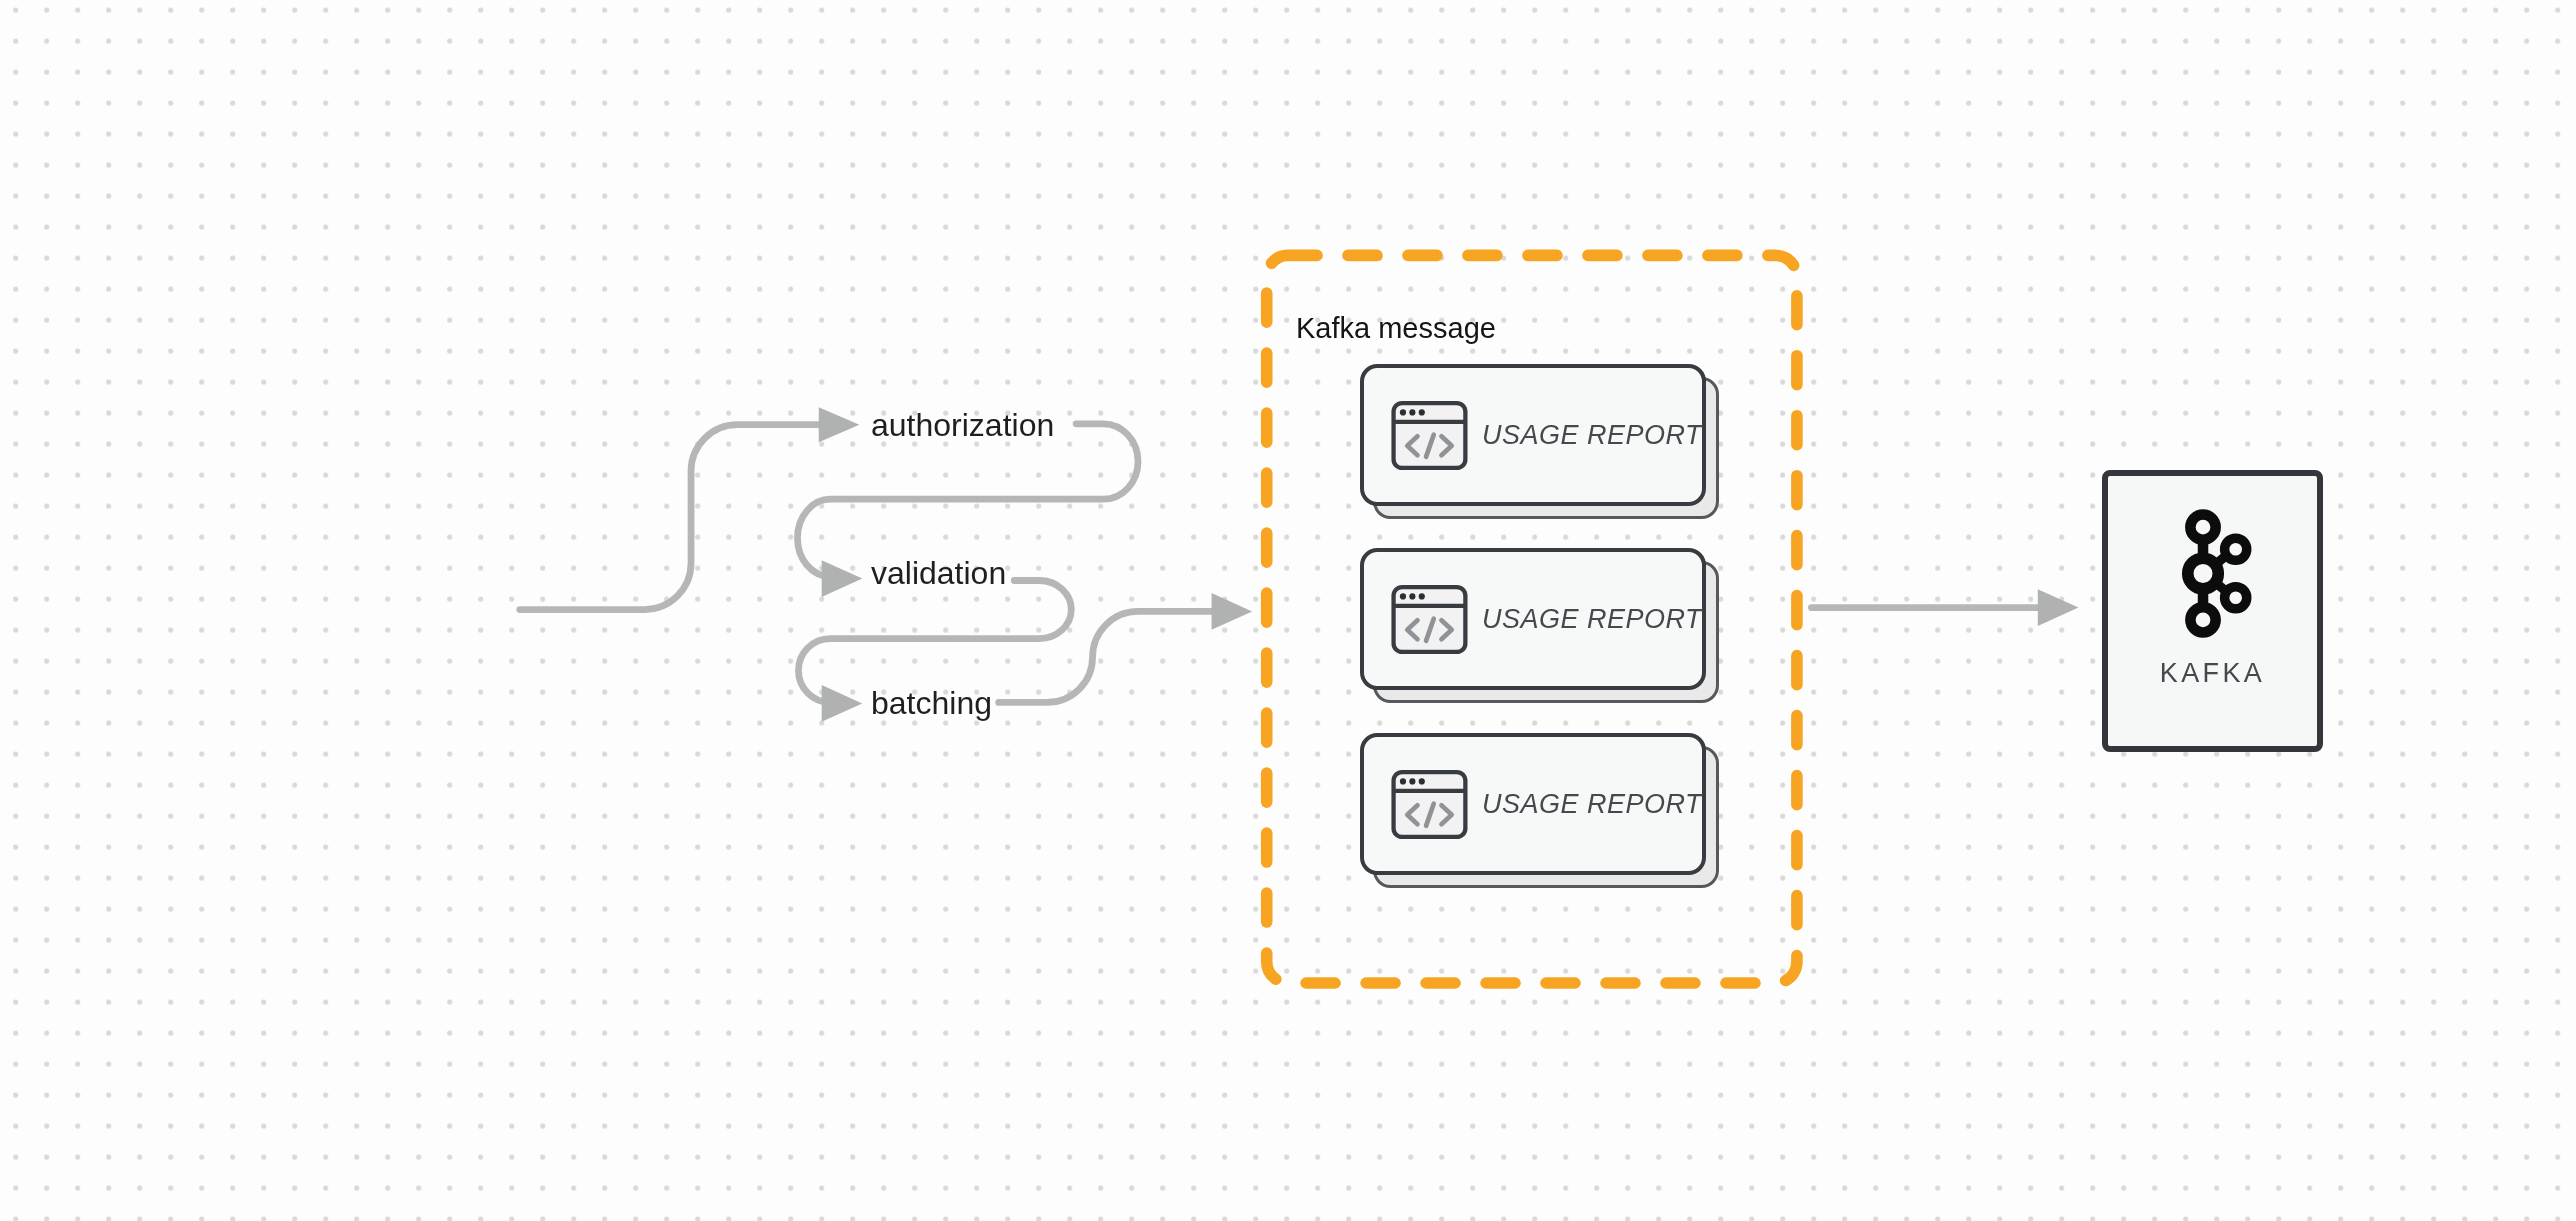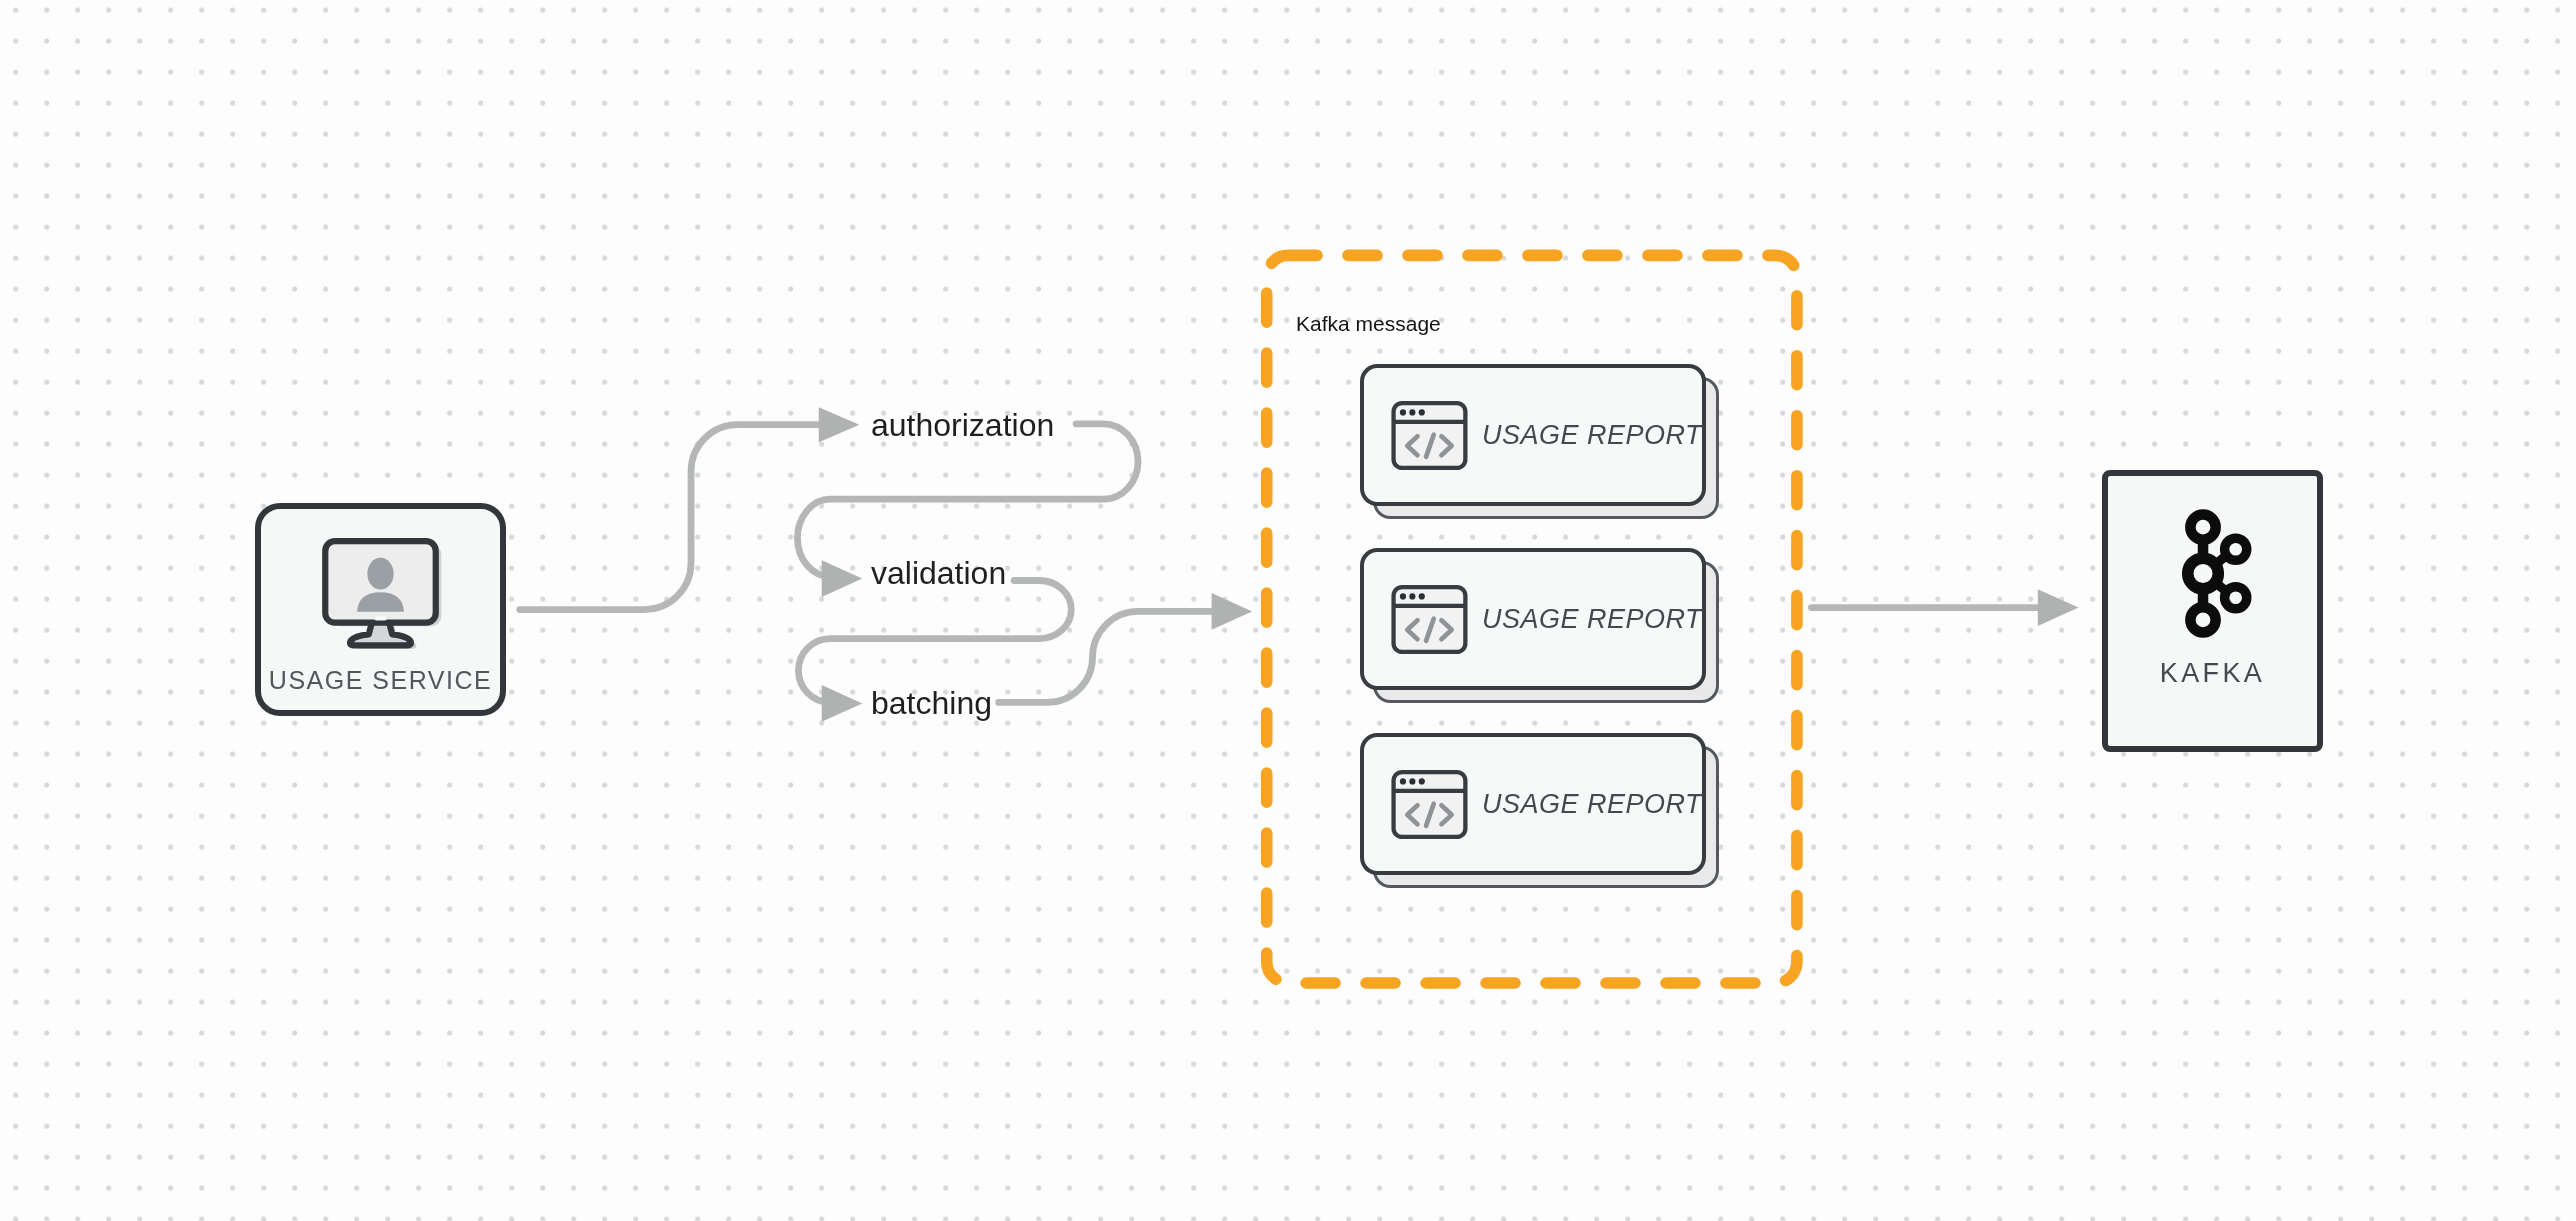--- a/index.html
+++ b/index.html
@@ -75,21 +75,21 @@
     margin-left: 6px;
   }
   #step-authorization { left: 865px; top: 404px; }
   #step-validation    { left: 865px; top: 552px; }
   #step-batching      { left: 865px; top: 682px; }
 
   
   .group-title {
     position: absolute;
     left: 1296px; top: 312px;
-    font-size: 21px;
+    font-size: 29px;
     font-weight: 500;
     color: #141517;
     white-space: nowrap;
   }
 
   
   .card {
     position: absolute;
     left: 1360px;
     width: 346px; height: 142px;
@@ -150,41 +150,20 @@
       <polygon points="846,421 888,439 846,457"></polygon>
       <polygon points="849,579 891,598 849,617"></polygon>
       <polygon points="849,708 891,727 849,746"></polygon>
       <polygon points="1252,613 1294,632 1252,651"></polygon>
       <polygon points="2106,609 2148,628 2106,647"></polygon>
     </g>
 
     <rect x="1309" y="264" width="548" height="752" rx="22" fill="none" stroke="#f8a423" stroke-width="12" stroke-linecap="round" stroke-dasharray="30 32"></rect>
   </svg>
 
-  <div class="node" id="usage-service-node">
-    <svg width="145" height="118" viewBox="0 0 210 170">
-
-      <g fill="#cfd0d2" transform="translate(8,5)">
-        <rect x="25" y="10" width="160" height="118" rx="14"></rect>
-        <path d="M93 128 L88 145 Q68 147 62 154 Q58 161 68 161 L142 161 Q152 161 148 154 Q142 147 122 145 L117 128 Z"></path>
-      </g>
-
-      <path d="M93 126 L88 145 Q68 147 62 154 Q58 161 68 161 L142 161 Q152 161 148 154 Q142 147 122 145 L117 126 Z" fill="#d5d6d7" stroke="#33373c" stroke-width="9" stroke-linejoin="round"></path>
-
-      <rect x="25" y="10" width="160" height="118" rx="14" fill="#ededee" stroke="#33373c" stroke-width="9"></rect>
-
-      <g fill="#9ba0a4">
-        <ellipse cx="105" cy="57" rx="19" ry="23"></ellipse>
-        <path d="M71 112 Q73 84 105 84 Q137 84 139 112 Z"></path>
-      </g>
-
-      <rect x="96" y="119" width="18" height="6" rx="3" fill="#fbfbfb"></rect>
-    </svg>
-    <div class="node-label">USAGE SERVICE</div>
-  </div>
 
   <div class="step-label" id="step-authorization">authorization</div>
   <div class="step-label" id="step-validation">validation</div>
   <div class="step-label" id="step-batching">batching</div>
 
   <div class="group-title">Kafka message</div>
 
   <div class="card" id="card-1">
     <div class="card-shadow"></div>
     <div class="card-main">

